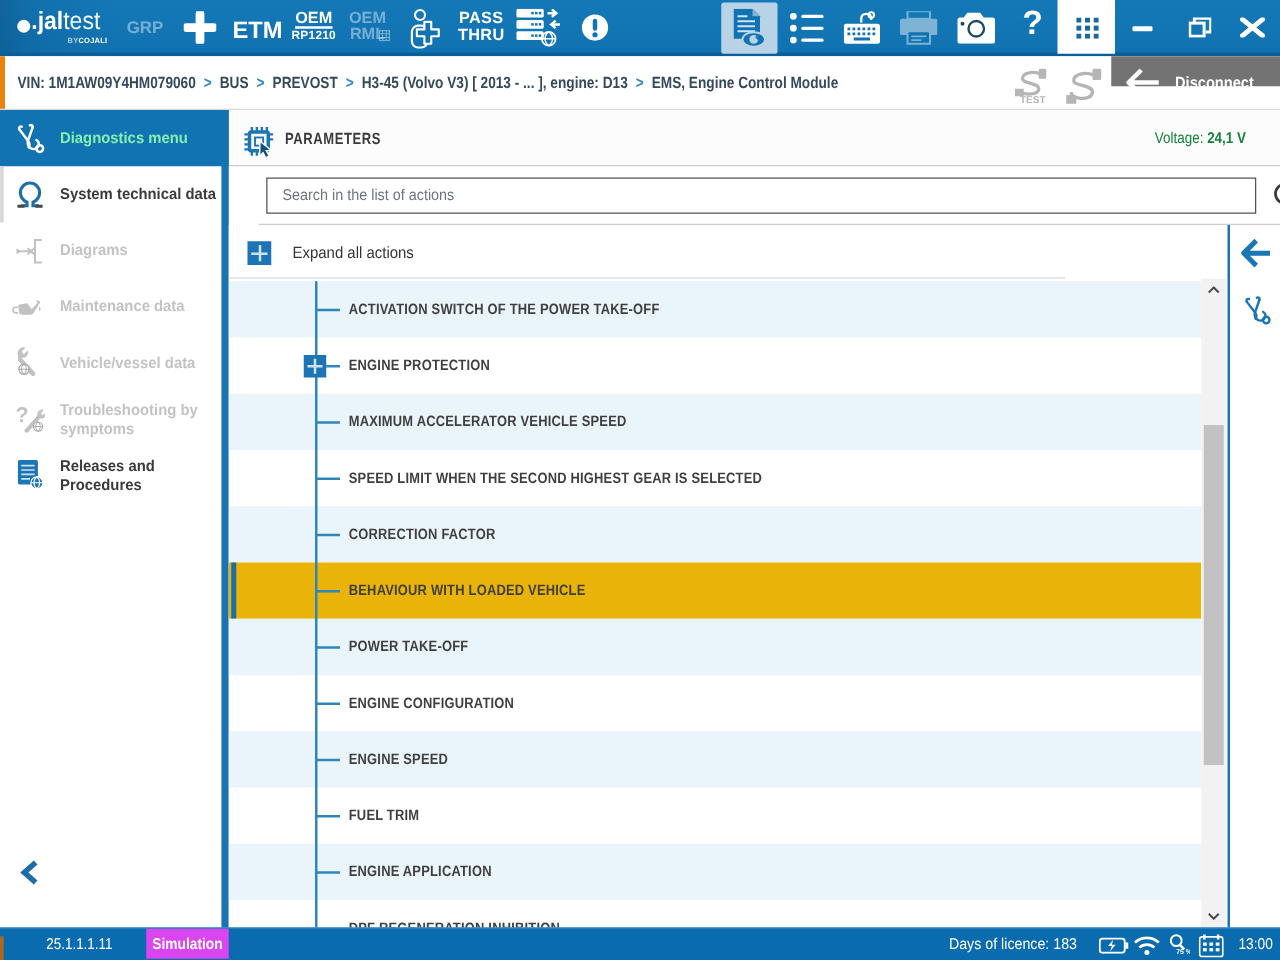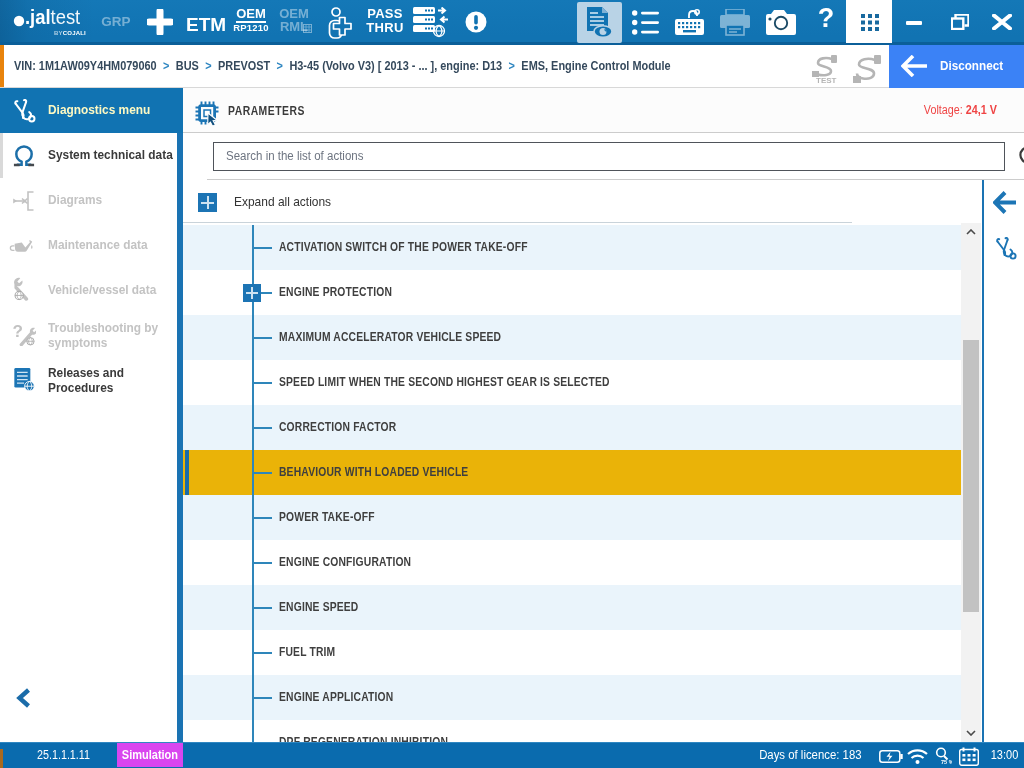--- a/index.html
+++ b/index.html
@@ -16,44 +16,44 @@
   .tb-dis { color:rgba(255,255,255,0.42); }
   .cx { display:inline-block; transform:scaleX(0.88); transform-origin:0 50%; white-space:nowrap; }
 
   
   #crumb { position:absolute; left:0; top:45px; width:1024px; height:43px; background:#fff;
     border-bottom:1px solid #d8d8d8; }
   #crumb .ostrip { position:absolute; left:0; top:0; width:4px; height:42px; background:#e8830c; }
   #crumb .txt { position:absolute; left:14px; top:0; height:42px; line-height:42px;
     font-size:13px; font-weight:bold; color:#35495c; white-space:nowrap; }
   #crumb .sep { color:#2e86c1; font-weight:bold; padding:0 4px; }
-  #disconnect { position:absolute; left:889px; top:0; width:135px; height:43px; background:#3b82f6; }
+  #disconnect { position:absolute; left:889px; top:0; width:135px; height:24px; background:#737373; }
   #disconnect .lbl { position:absolute; left:51px; top:0; height:42px; line-height:42px;
     color:#fff; font-weight:bold; font-size:13px; }
 
   
   #sidebar { position:absolute; left:0; top:88px; width:177px; height:654px; background:#fff; }
   .sb-item { position:absolute; left:0; width:177px; height:45px; }
   .sb-item .ic { position:absolute; left:12px; top:10px; width:24px; height:24px; }
   .sb-item .lb { position:absolute; left:48px; top:0; width:125px; height:45px;
     display:flex; align-items:center; font-size:12.5px; font-weight:bold; line-height:15px; color:#3a3a3a; }
   .sb-item.sel { background:#1173b2; width:183px; }
-  .sb-item.sel .lb { color:#fef9c3; }
+  .sb-item.sel .lb { color:#86efac; }
   .sb-item.dis .lb { color:#c3c3c3; }
   #sb-scroll { position:absolute; left:0; top:133px; width:3px; height:45px; background:#d9d9d9; }
 
   
   #panel { position:absolute; left:177px; top:88px; width:847px; height:654px; background:#fff;
     border-left:6px solid #1a73b3; }
   #phead { position:absolute; left:183px; top:88px; width:841px; height:45px; background:#fcfcfc;
     border-bottom:1px solid #cccccc; }
   #phead .ttl { position:absolute; left:45px; top:0; height:45px; line-height:45px;
     font-size:13px; font-weight:bold; letter-spacing:0.6px; color:#3a3a3a; }
   #phead .volt { position:absolute; right:27px; top:0; height:45px; line-height:45px;
-    font-size:12.5px; color:#ef4444; }
+    font-size:12.5px; color:#15803d; }
   #searchrow { position:absolute; left:183px; top:134px; width:841px; height:46px; background:#fff;
     border-bottom:1px solid #cccccc;margin-left:24px; }
   #searchbox { position:absolute; left:6px; top:8px; width:792px; height:29px; background:#fff;
     border:1px solid #4f545a; }
   #searchbox .ph { position:absolute; left:12px; top:0; height:27px; line-height:27px;
     font-size:12.5px; color:#6d7480; }
 
   #expandrow { position:absolute; left:183px; top:180px; width:669px; height:43px; background:#fff;
     border-bottom:1px solid #c9d3da; }
   .plusbox { position:absolute; background:#1c74b4; }

